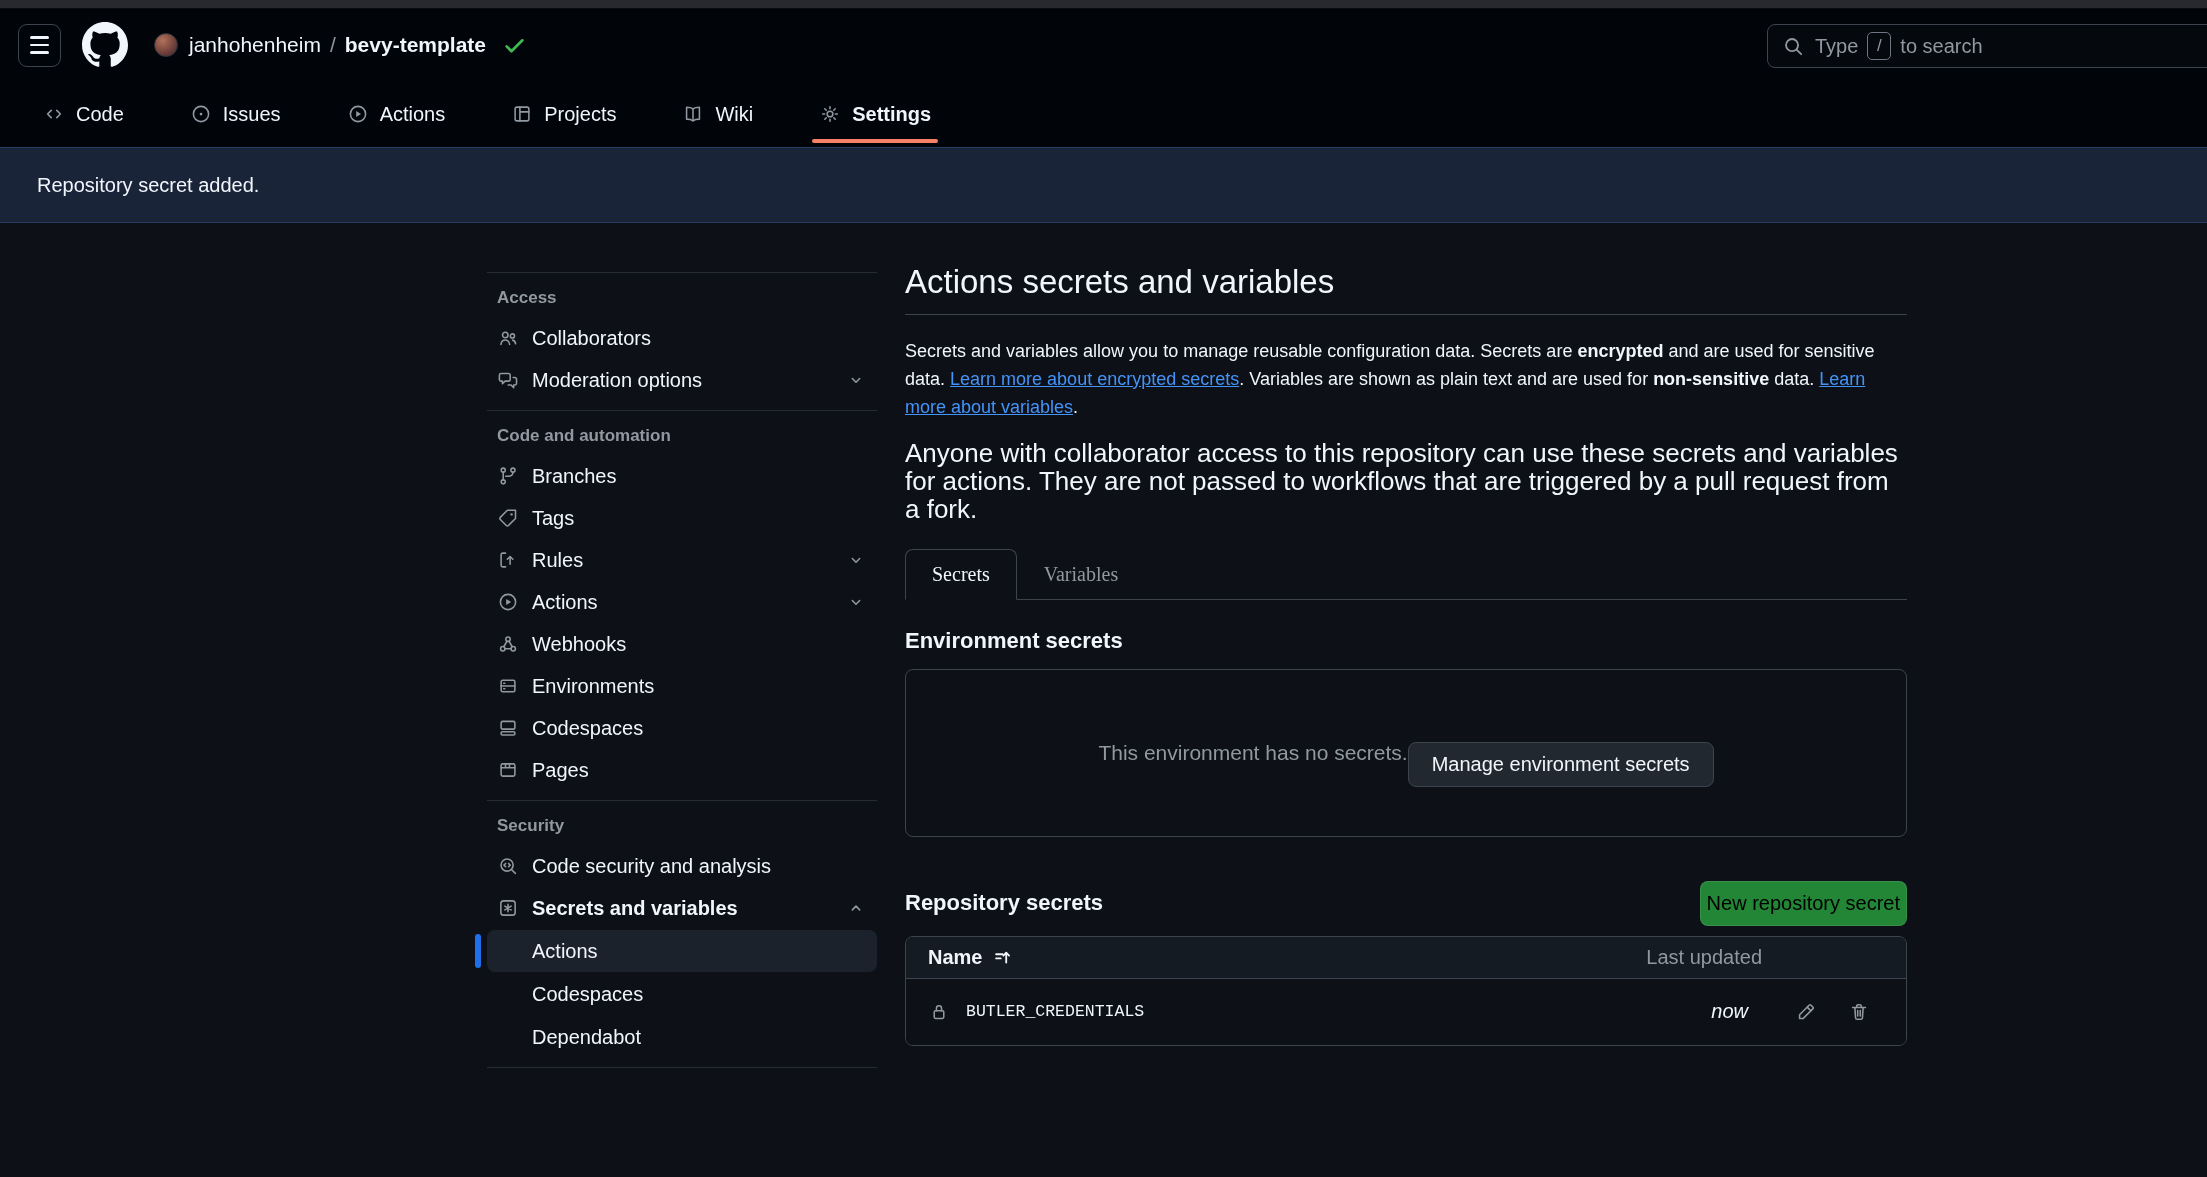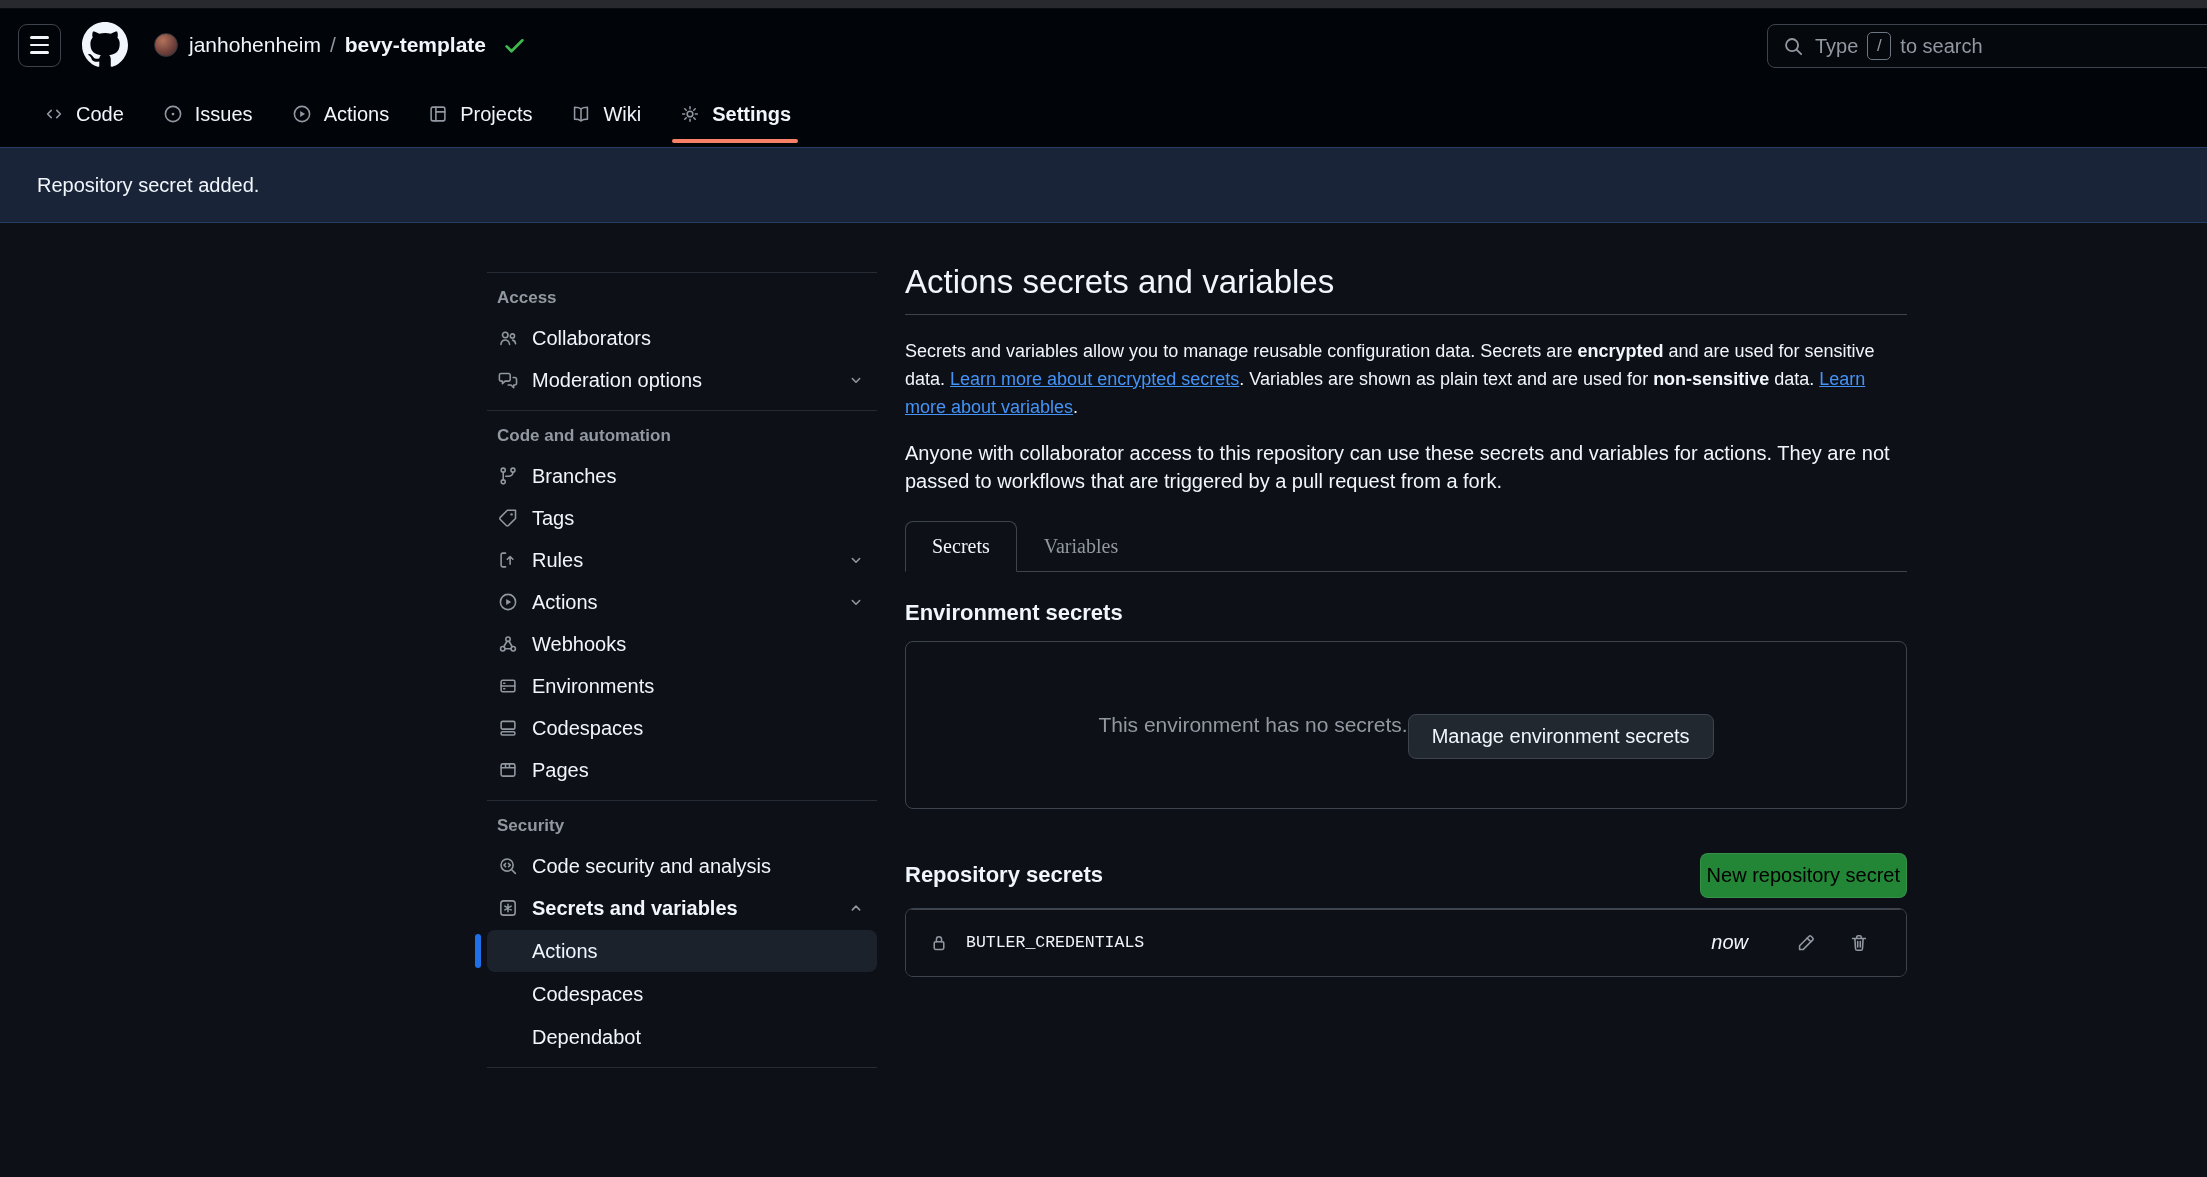--- a/index.html
+++ b/index.html
@@ -34,21 +34,21 @@
   .crumb-sep{color:var(--fg-muted);margin:0 9px;}
   .crumb-repo{color:var(--fg);font-weight:700;}
   .status-check{margin-left:15px;color:var(--check);}
   .search-box{position:absolute;left:1767px;top:15px;width:470px;height:44px;border:1.5px solid var(--border);
     border-radius:8px;background:#05080d;display:flex;align-items:center;padding:0 14px;color:var(--fg-muted);font-size:20px;cursor:text;}
   .search-box .ph{margin-left:10px;display:flex;align-items:center;gap:9px;white-space:nowrap;}
   .slash-key{display:inline-flex;align-items:center;justify-content:center;min-width:24px;height:28px;
     border:1.3px solid #6e7681;border-radius:5px;padding:0 5px;font-size:17px;color:var(--fg-muted);}
 
   
-  .repo-nav{height:66px;background:var(--bg-header);display:flex;align-items:stretch;padding-left:24px;}
+  .repo-nav{height:66px;background:var(--bg-header);display:flex;align-items:stretch;padding-left:24px;gap:28px;}
   .nav-tab{display:flex;align-items:center;gap:11px;padding:0 15px;margin:0 4px;position:relative;
     color:var(--fg);font-size:20px;text-decoration:none;cursor:pointer;}
   .nav-tab.active{font-weight:700;}
   .nav-tab.active::after{content:"";position:absolute;left:8px;right:8px;bottom:4px;height:4px;background:var(--coral);border-radius:3px;}
 
   
   .flash{height:76px;background:var(--flash-bg);border-top:1.5px solid var(--flash-border);
     border-bottom:1.5px solid var(--flash-border);display:flex;align-items:center;padding-left:37px;font-size:20px;color:var(--fg);}
 
   
@@ -65,21 +65,21 @@
   .side-sub.selected::before{content:"";position:absolute;left:-12px;top:4px;width:6px;height:34px;background:var(--marker);border-radius:4px;}
   .side-divider{border-top:1px solid var(--border-muted);margin:9px 0;}
   .side-head{font-size:17px;font-weight:700;color:var(--fg-muted);padding:0 10px;margin:15px 0 9px;}
 
   
   .main{width:1002px;flex:none;}
   .page-title{font-size:33px;font-weight:400;color:var(--fg);padding-bottom:13px;border-bottom:1.5px solid var(--border);}
   .intro{margin-top:22px;font-size:18px;line-height:28px;color:var(--fg);}
   .intro .b{font-weight:700;}
   .intro a,.link{color:var(--link);text-decoration:underline;cursor:pointer;}
-  .para2{margin-top:18px;font-size:20px;line-height:28px;color:var(--fg);}
+  .para2{margin-top:18px;font-size:26px;line-height:28px;color:var(--fg);}
 
   .tabnav{margin-top:26px;border-bottom:1.5px solid var(--border);display:flex;align-items:flex-end;font-family:Liberation Serif, serif;}
   .tab{padding:13px 26px;font-size:20px;color:var(--fg-muted);border:1.5px solid transparent;margin-bottom:-1.5px;cursor:pointer;}
   .tab.active{color:var(--fg);background:var(--bg-canvas);border-color:var(--border);
     border-bottom-color:var(--bg-canvas);border-radius:8px 8px 0 0;}
 
   .section-head{margin-top:28px;font-size:22px;font-weight:700;color:var(--fg);}
   .env-box{margin-top:15px;height:168px;border:1.5px solid var(--border);border-radius:8px;
     display:flex;flex-direction:row;align-items:center;justify-content:center;}
   .env-empty{font-size:21px;color:var(--fg-muted);}
@@ -376,20 +376,31 @@
       <div class="env-empty">This environment has no secrets.</div>
       <button class="btn">Manage environment secrets</button>
     </div>
 
     <div class="repo-head-row">
       <h3 class="section-head" style="margin-top:0">Repository secrets</h3>
       <button class="btn-green">New repository secret</button>
     </div>
 
     <div class="secrets-table">
+      <div class="thead">
+        <div class="th-name">
+          <span>Name</span>
+          <span class="icon" style="color:var(--fg)">
+            <svg width="22" height="22" viewBox="0 0 24 24" fill="none" stroke="currentColor" stroke-width="2" stroke-linecap="round" stroke-linejoin="round">
+                <path d="M4.5 9h7M4.5 13.5h5M15.5 18V7.5M12.4 10.4 15.5 7.3l3.1 3.1"></path>
+              </svg>
+          </span>
+        </div>
+        <div class="th-updated">Last updated</div>
+      </div>
       <div id="table-body">
           <div class="trow">
             <span class="icon">
               <svg width="22" height="22" viewBox="0 0 24 24" fill="none" stroke="currentColor" stroke-width="1.7" stroke-linecap="round" stroke-linejoin="round">
                 <rect x="6.8" y="10.6" width="10.4" height="8.4" rx="1.5"></rect>
                 <path d="M9.2 10.6V8a2.8 2.8 0 0 1 5.6 0v2.6"></path>
               </svg>
             </span>
             <span class="secret-name">BUTLER_CREDENTIALS</span>
             <div class="row-right">

